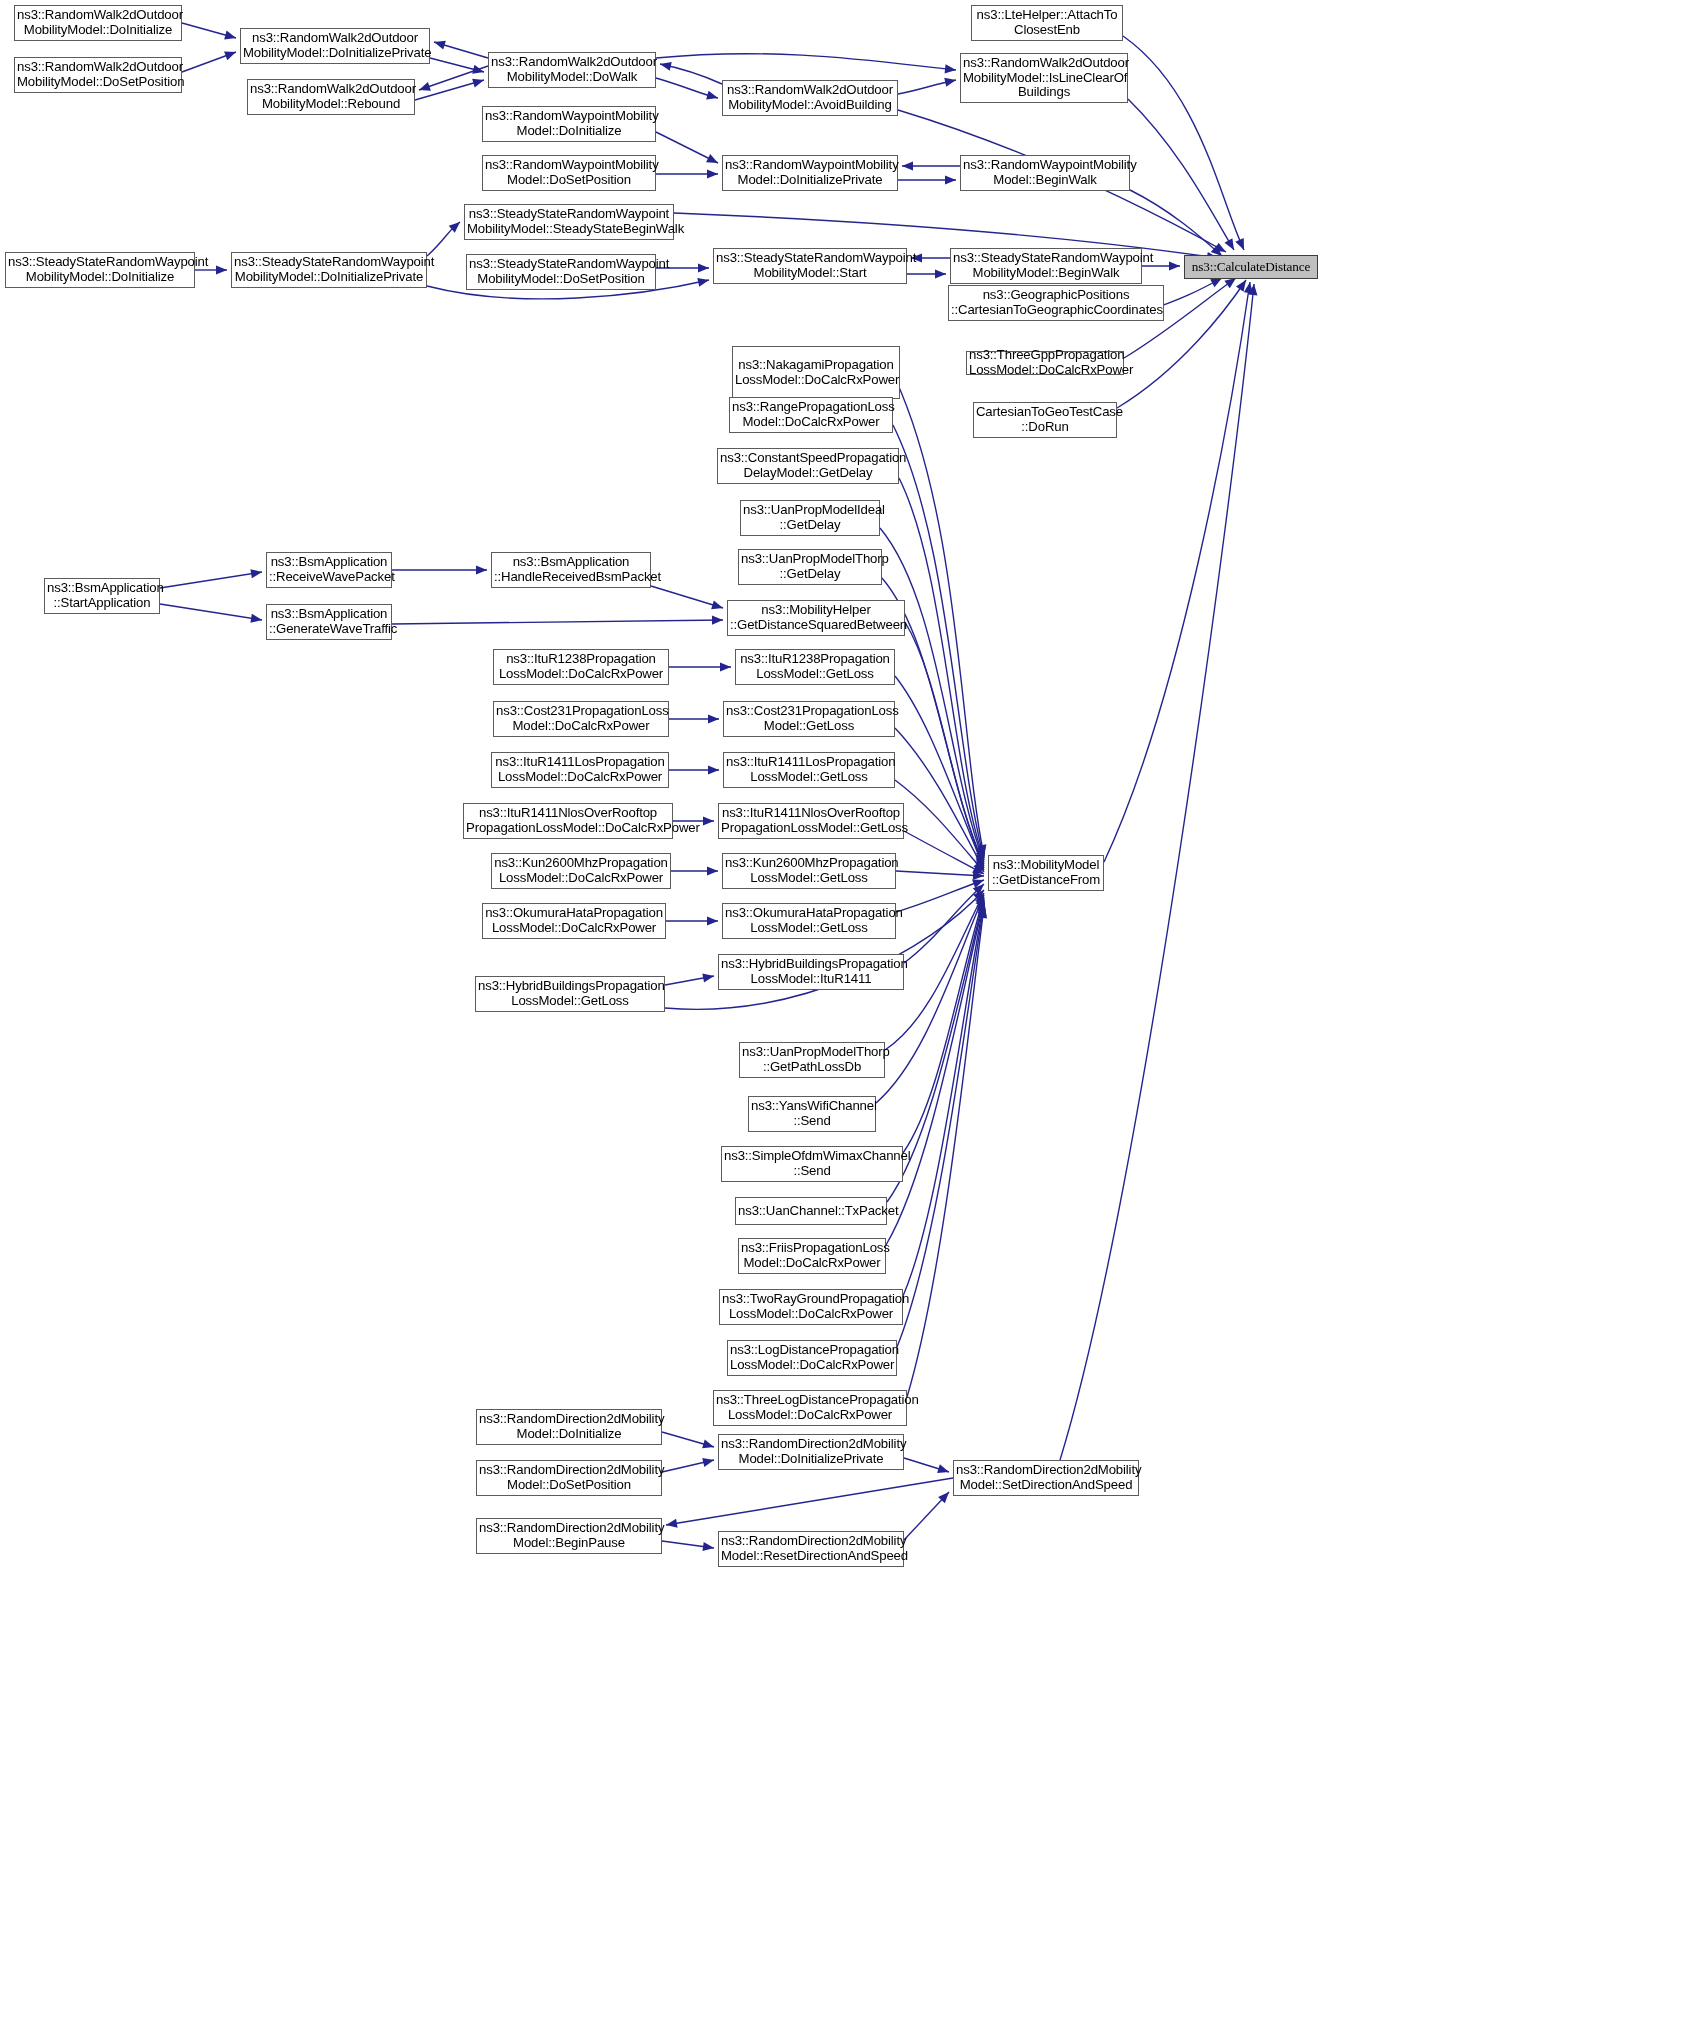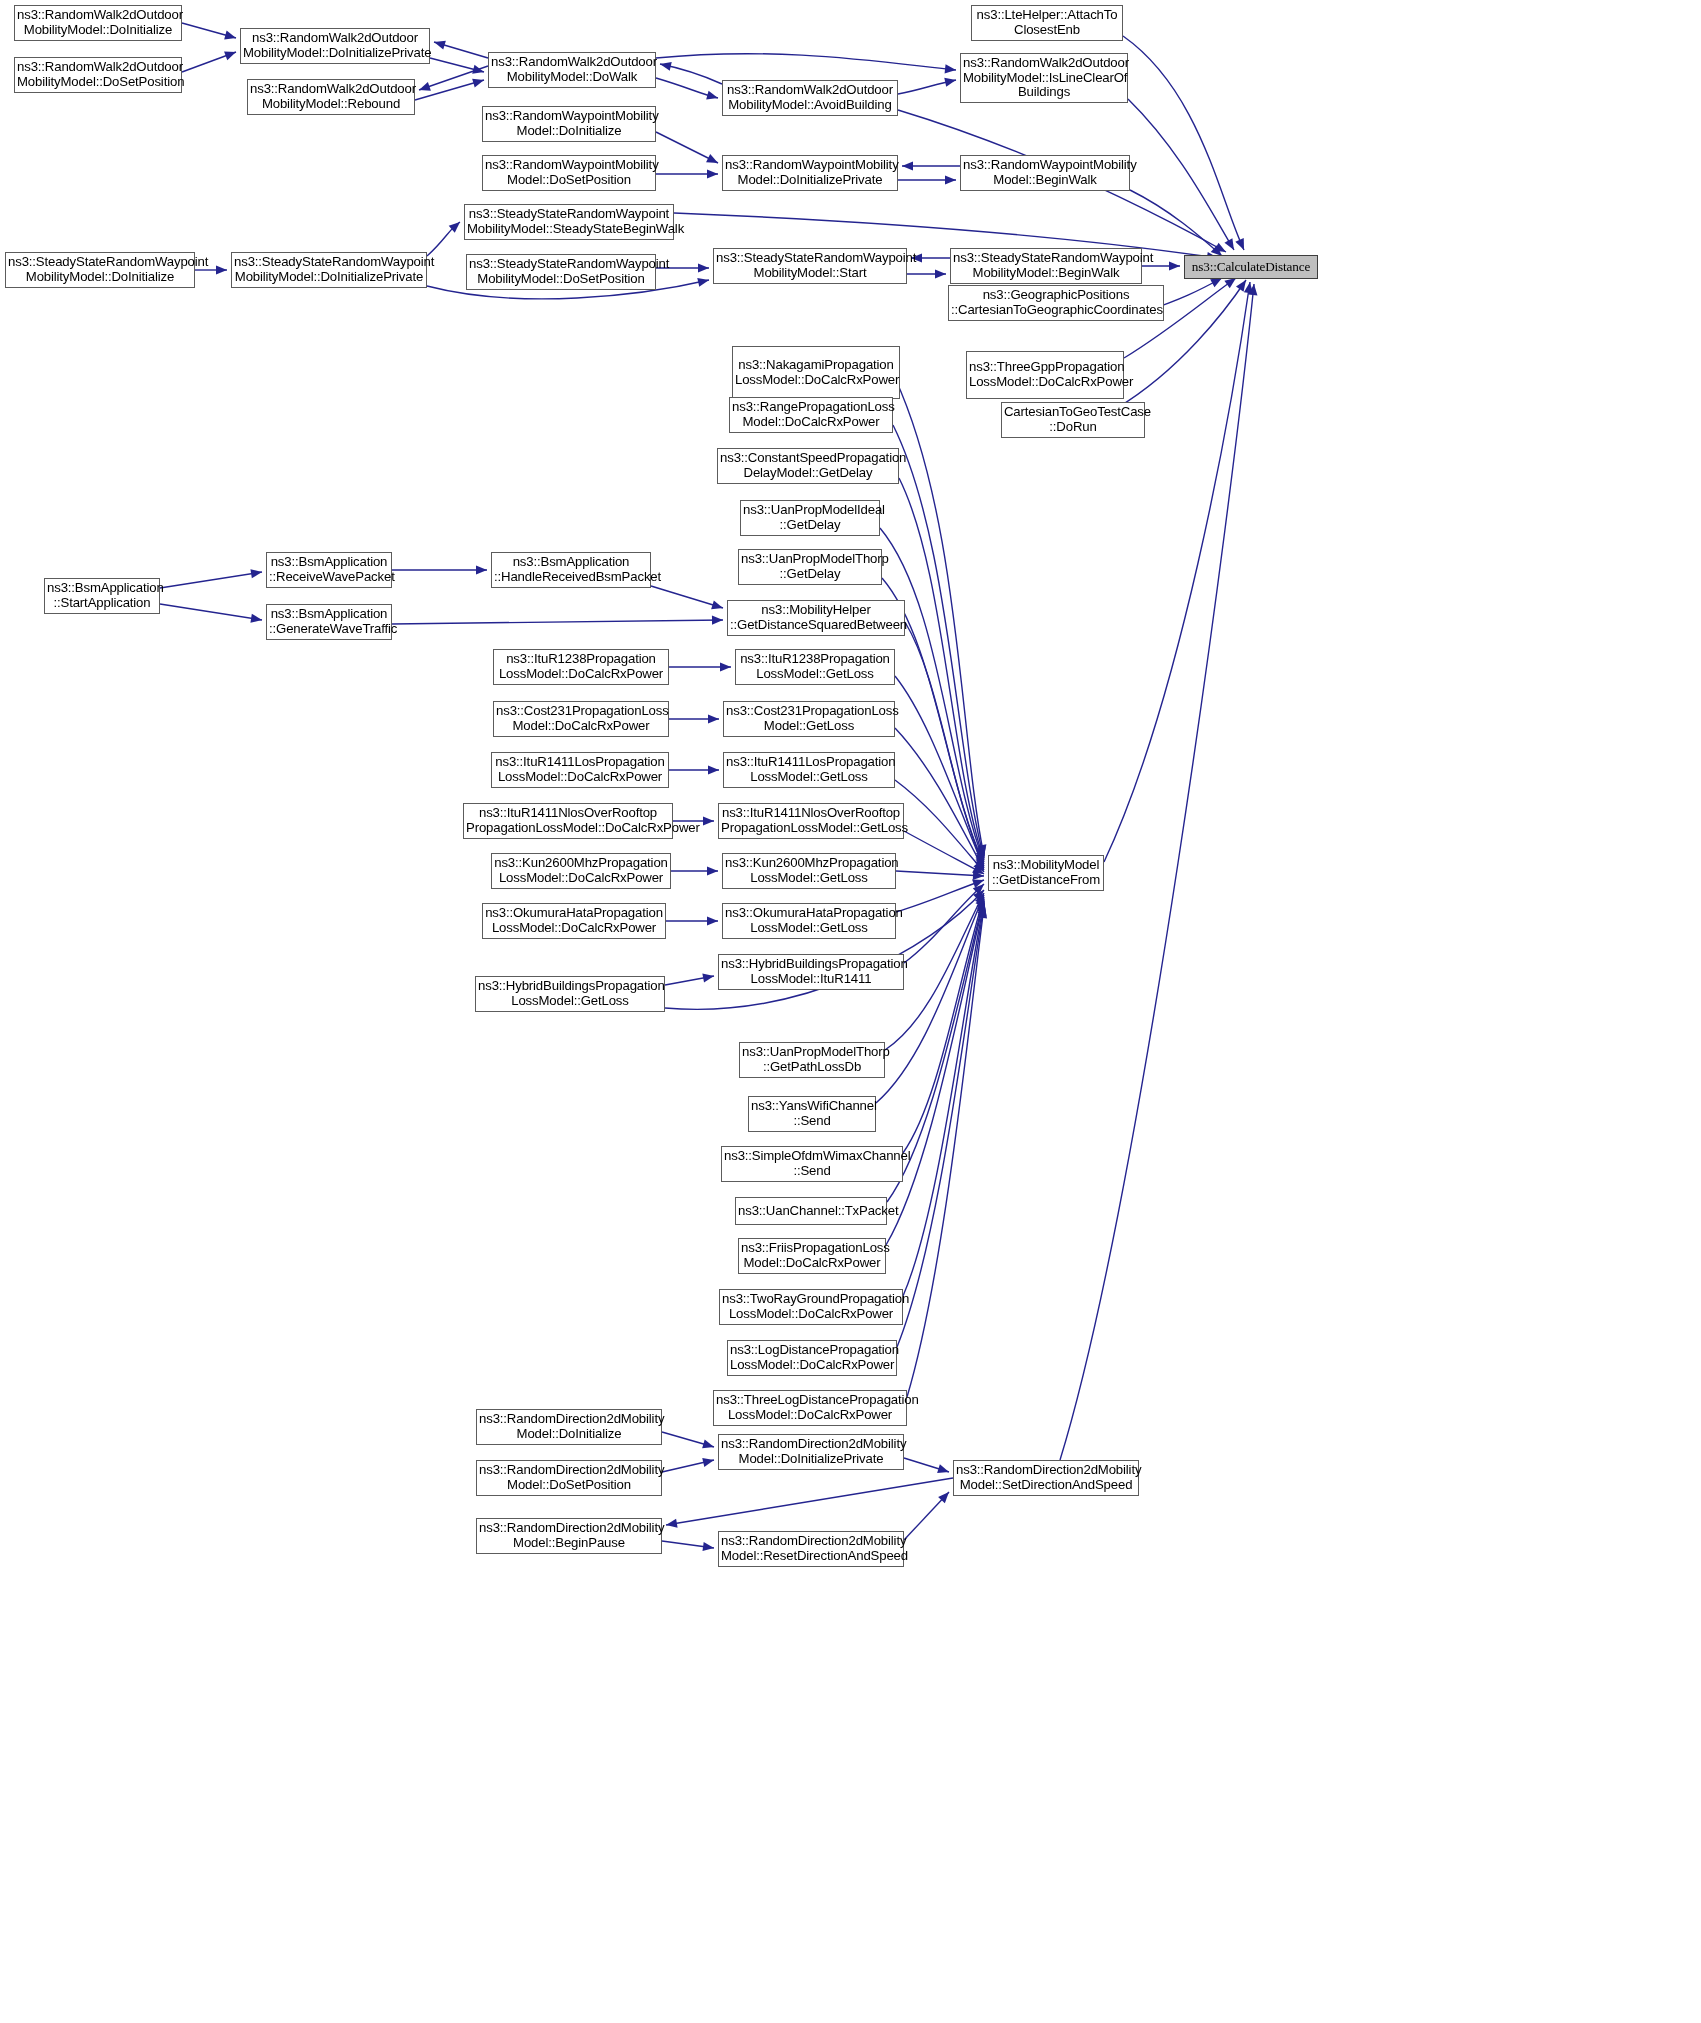--- a/index.html
+++ b/index.html
@@ -370,23 +370,23 @@
       <div class="node" style="left: 231px; top: 252px; width: 196px; height: 36px;"><span>ns3::SteadyStateRandomWaypoint
 MobilityModel::DoInitializePrivate</span></div>
       <div class="node" style="left: 466px; top: 254px; width: 190px; height: 36px;"><span>ns3::SteadyStateRandomWaypoint
 MobilityModel::DoSetPosition</span></div>
       <div class="node" style="left: 713px; top: 248px; width: 194px; height: 36px;"><span>ns3::SteadyStateRandomWaypoint
 MobilityModel::Start</span></div>
       <div class="node" style="left: 950px; top: 248px; width: 192px; height: 36px;"><span>ns3::SteadyStateRandomWaypoint
 MobilityModel::BeginWalk</span></div>
       <div class="node" style="left: 948px; top: 285px; width: 216px; height: 36px;"><span>ns3::GeographicPositions
 ::CartesianToGeographicCoordinates</span></div>
-      <div class="node" style="left: 966px; top: 351px; width: 158px; height: 48px;"><span>ns3::ThreeGppPropagation
-LossModel::DoCalcRxPower</span></div>
-      <div class="node" style="left: 973px; top: 402px; width: 144px; height: 36px; margin-left: 28px;"><span>CartesianToGeoTestCase
+      <div class="node" style="left: 966px; top: 351px; width: 158px; height: 24px;"><span>ns3::ThreeGppPropagation
+LossModel::DoCalcRxPower</span></div>
+      <div class="node" style="left: 973px; top: 402px; width: 144px; height: 36px;"><span>CartesianToGeoTestCase
 ::DoRun</span></div>
       <div class="node focus" style="left: 1184px; top: 255px; width: 134px; height: 24px; font-family: Liberation Serif, serif;"><span>ns3::CalculateDistance</span></div>
       <div class="node" style="left: 732px; top: 346px; width: 168px; height: 53px;"><span>ns3::NakagamiPropagation
 LossModel::DoCalcRxPower</span></div>
       <div class="node" style="left: 729px; top: 397px; width: 164px; height: 36px;"><span>ns3::RangePropagationLoss
 Model::DoCalcRxPower</span></div>
       <div class="node" style="left: 717px; top: 448px; width: 182px; height: 36px;"><span>ns3::ConstantSpeedPropagation
 DelayModel::GetDelay</span></div>
       <div class="node" style="left: 740px; top: 500px; width: 140px; height: 36px;"><span>ns3::UanPropModelIdeal
 ::GetDelay</span></div>

